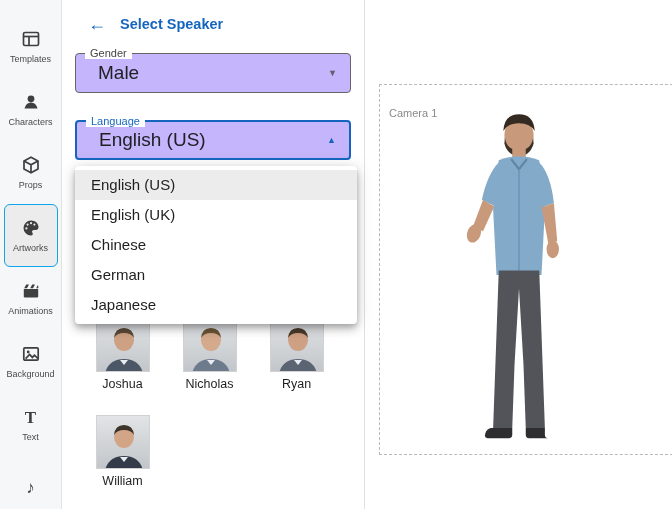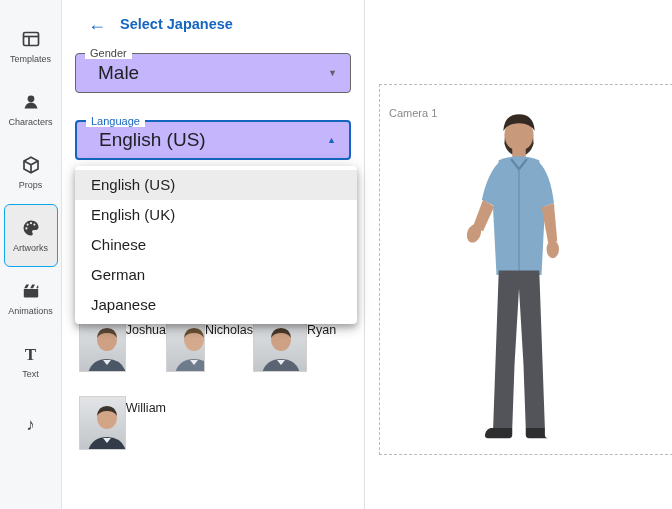--- a/index.html
+++ b/index.html
@@ -38,21 +38,21 @@
   .field.focused .chev { color:#1565c0; }
 
   .menu { position:absolute; left:13px; top:166px; width:282px; background:#fff; border-radius:4px;
           box-shadow:0 5px 10px rgba(0,0,0,.2), 0 1px 18px rgba(0,0,0,.12), 0 3px 5px rgba(0,0,0,.14);
           padding:4px 0; z-index:30; }
   .option { height:30px; line-height:30px; padding-left:16px; font-size:15px; color:#1f1f1f; cursor:pointer; }
   .option.selected { background:#ececec; }
 
   .speakers { position:absolute; left:0; top:318px; width:100%; display:grid;
               grid-template-columns:repeat(3, 87px); padding-left:17px; row-gap:24px; z-index:1; }
-  .speaker { display:flex; flex-direction:row; cursor:pointer; }
+  .speaker { display:flex; flex-direction:column; align-items:center; cursor:pointer; }
   .thumb { width:54px; height:54px; background:linear-gradient(180deg,#e2e4e6,#c2c6ca);
            border:1px solid #d2d2d2; overflow:hidden; }
   .speaker-name { margin-top:5px; font-size:12.5px; color:#1f1f1f; }
 
   
   .canvas { flex:1; position:relative; background:#fff; overflow:hidden; }
   .camera { position:absolute; left:14px; top:84px; right:-6px; bottom:54px; border:1px dashed #b9b9b9; }
   .camera-label { position:absolute; left:9px; top:22px; font-size:11px; color:#8a8a8a; }
   .character { position:absolute; left:60px; top:10px; width:158px; height:360px; cursor:move; }
 </style>
@@ -110,40 +110,50 @@
     <div class="side-item">
       <span class="side-icon">
         <svg width="20" height="20" viewBox="0 0 20 20">
             <path d="M2.8,8 h14.4 v7.2 a1.2,1.2 0 0 1 -1.2,1.2 H4 a1.2,1.2 0 0 1 -1.2,-1.2 z" fill="#3f3f3f"></path>
             <path d="M3.2,7.2 L5.2,3.4 h2.8 l-2,3.8 z M9.2,7.2 l2,-3.8 h2.8 l-2,3.8 z M15.2,7.2 l1.5,-2.9 a1.2,1.2 0 0 1 .6,1 v1.9 z" fill="#3f3f3f"></path>
           </svg>
       </span>
       <span class="side-label">Animations</span>
     </div>
 
+    <div class="side-item">
+      <span class="side-icon">
+        <svg width="20" height="20" viewBox="0 0 20 20">
+            <rect x="2.8" y="3.8" width="14.4" height="12.4" rx="1.2" fill="none" stroke="#3f3f3f" stroke-width="1.7"></rect>
+            <circle cx="7.2" cy="8" r="1.4" fill="#3f3f3f"></circle>
+            <path d="M4.6,14.6 l4,-4.2 2.8,3 2,-2.2 3.4,3.2" fill="none" stroke="#3f3f3f" stroke-width="1.7"></path>
+          </svg>
+      </span>
+      <span class="side-label">Background</span>
+    </div>
 
     <div class="side-item">
       <span class="side-icon">
         <span class="glyph-icon serif">T</span>
       </span>
       <span class="side-label">Text</span>
     </div>
 
     <div class="side-item">
       <span class="side-icon">
         <span class="glyph-icon">♪</span>
       </span>
     </div>
   </nav>
 
   <section class="panel">
 
     <div class="panel-header">
       <button class="back-btn">←</button>
-      <h1 class="panel-title">Select Japanese</h1>
+      <h1 class="panel-title">Select Speaker</h1>
     </div>
 
     <div class="field">
       <span class="field-label">Gender</span>
       <span class="field-value">Male</span>
       <span class="chev">▼</span>
     </div>
 
     <div class="field focused">
       <span class="field-label">Language</span>

